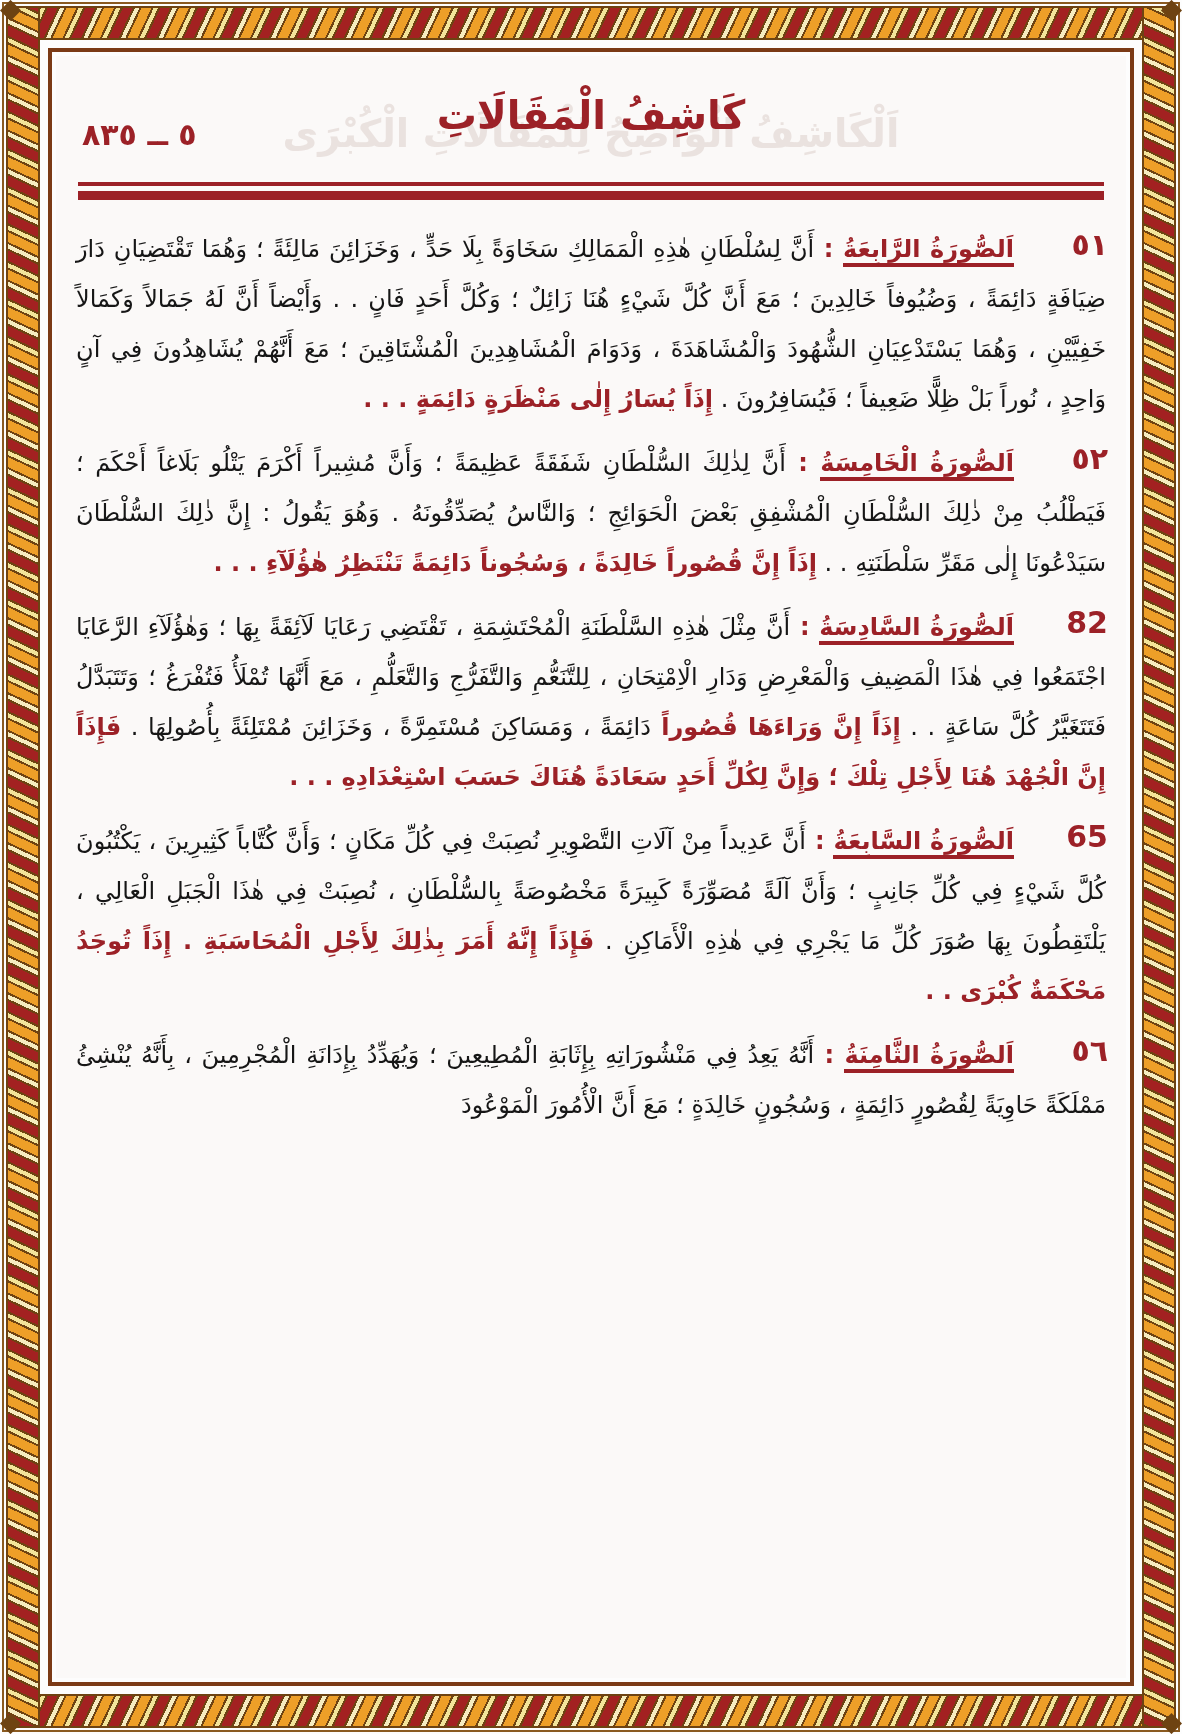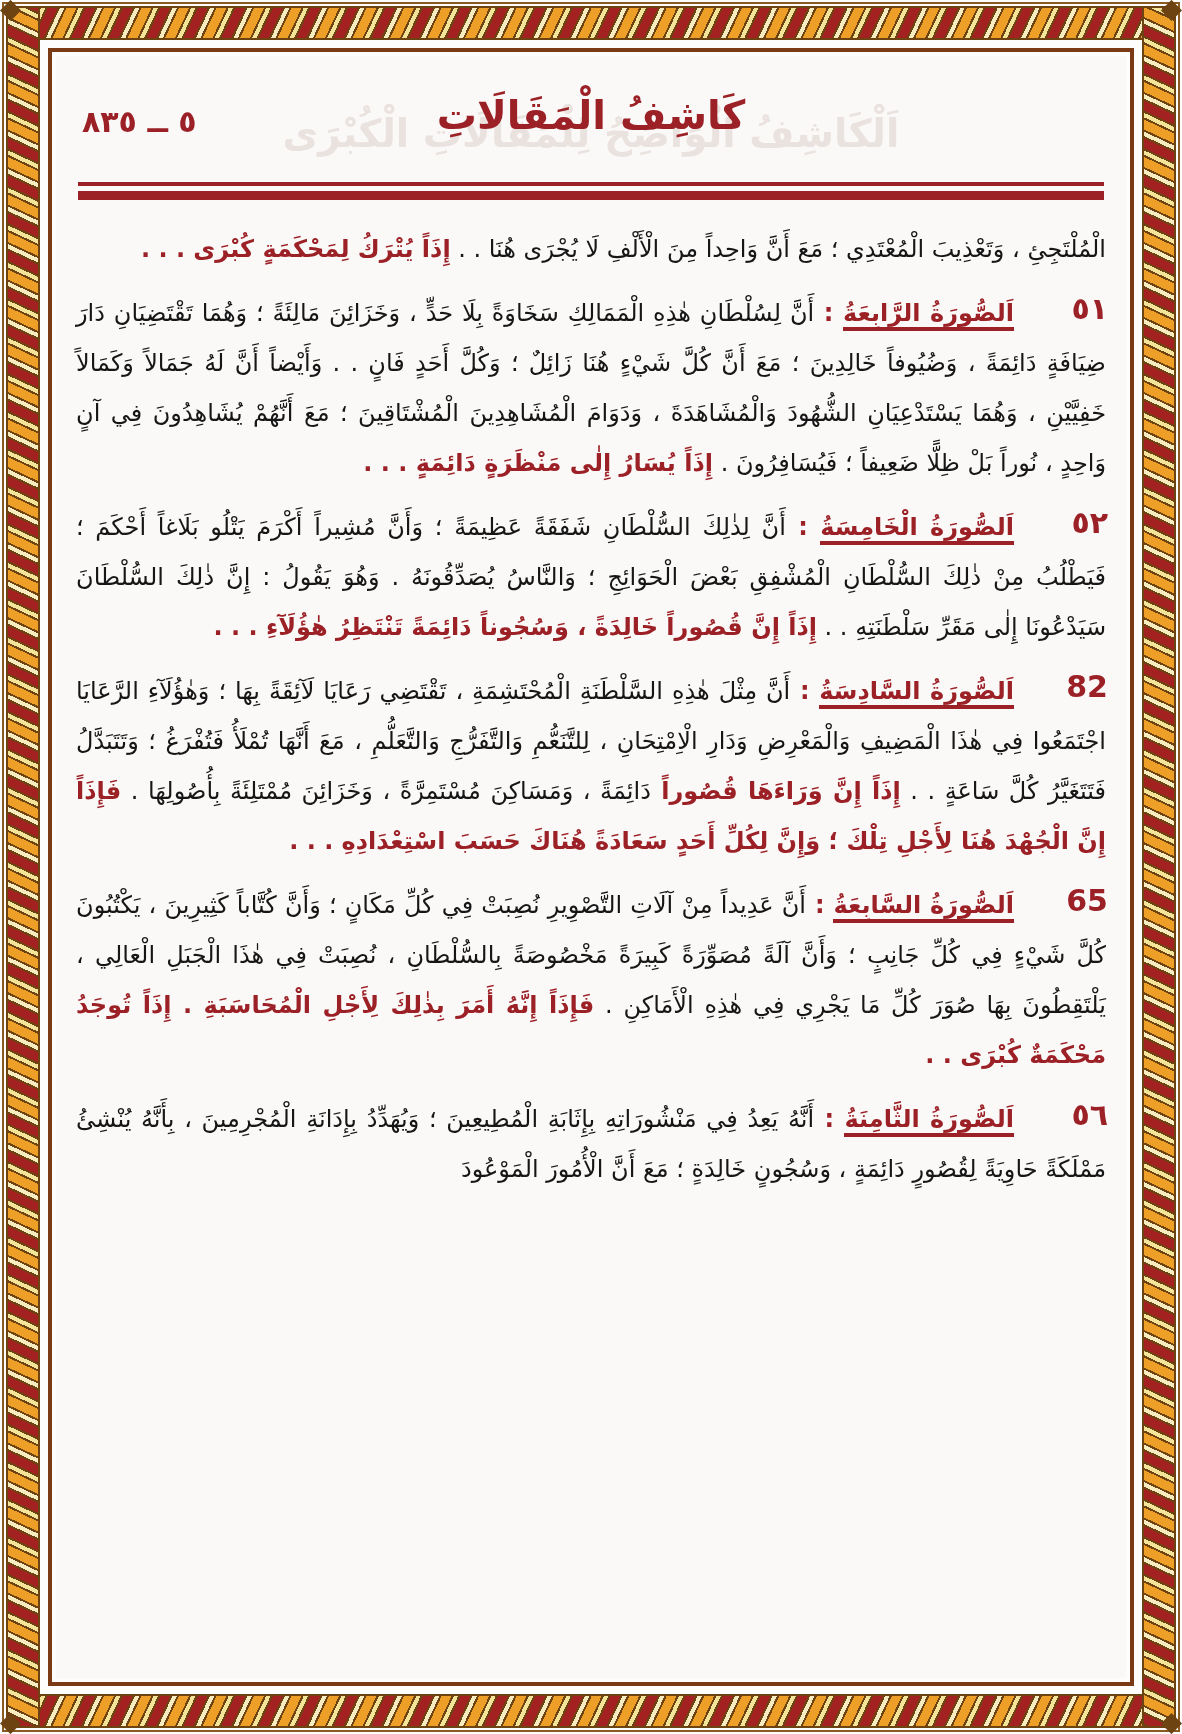--- a/index.html
+++ b/index.html
@@ -51,21 +51,21 @@
 
   
   main{
     position:absolute;inset:56px;
     background:var(--paper);
     padding:14px 20px 10px 20px;
     overflow:hidden;
   }
   header{position:relative;height:108px;}
   .page-number{
-    position:absolute;left:6px;top:34px;
+    position:absolute;left:6px;top:47px;
     color:var(--red);font-size:30px;font-weight:bold;
     direction:ltr;unicode-bidi:bidi-override;letter-spacing:1px;
   }
   .title-wrap{position:absolute;left:0;right:0;top:22px;text-align:center;height:70px;}
   .title-watermark{
     position:absolute;left:50%;top:19px;transform:translateX(-50%);
     color:var(--watermark);font-size:39px;font-weight:bold;white-space:nowrap;
   }
   .title-main{
     position:relative;z-index:1;
@@ -117,23 +117,20 @@
     </div>
   </header>
 
   <div class="rule">
     <div class="thin"></div>
     <div class="gap"></div>
     <div class="thick"></div>
   </div>
 
   <div class="paras">
-      <div class="para">
-        <p class="ptext"><span class="seg-black">الْمُلْتَجِئِ ، وَتَعْذِيبَ الْمُعْتَدِي ؛ مَعَ أَنَّ وَاحِداً مِنَ الْأَلْفِ لَا يُجْرَى هُنَا . . </span><span class="seg-red">إِذَاً يُتْرَكُ لِمَحْكَمَةٍ كُبْرَى . . .</span></p>
-      </div>
       <div class="para numbered">
         <span class="pnum">٥١</span>
         <p class="ptext"><span class="seg-h">اَلصُّورَةُ الرَّابِعَةُ</span><span class="seg-red"> : </span><span class="seg-black">أَنَّ لِسُلْطَانِ هٰذِهِ الْمَمَالِكِ سَخَاوَةً بِلَا حَدٍّ ، وَخَزَائِنَ مَالِئَةً ؛ وَهُمَا تَقْتَضِيَانِ دَارَ ضِيَافَةٍ دَائِمَةً ، وَضُيُوفاً خَالِدِينَ ؛ مَعَ أَنَّ كُلَّ شَيْءٍ هُنَا زَائِلٌ ؛ وَكُلَّ أَحَدٍ فَانٍ . . وَأَيْضاً أَنَّ لَهُ جَمَالاً وَكَمَالاً خَفِيَّيْنِ ، وَهُمَا يَسْتَدْعِيَانِ الشُّهُودَ وَالْمُشَاهَدَةَ ، وَدَوَامَ الْمُشَاهِدِينَ الْمُشْتَاقِينَ ؛ مَعَ أَنَّهُمْ يُشَاهِدُونَ فِي آنٍ وَاحِدٍ ، نُوراً بَلْ ظِلًّا ضَعِيفاً ؛ فَيُسَافِرُونَ . </span><span class="seg-red">إِذَاً يُسَارُ إِلٰى مَنْظَرَةٍ دَائِمَةٍ . . .</span></p>
       </div>
       <div class="para numbered">
         <span class="pnum">٥٢</span>
         <p class="ptext"><span class="seg-h">اَلصُّورَةُ الْخَامِسَةُ</span><span class="seg-red"> : </span><span class="seg-black">أَنَّ لِذٰلِكَ السُّلْطَانِ شَفَقَةً عَظِيمَةً ؛ وَأَنَّ مُشِيراً أَكْرَمَ يَتْلُو بَلَاغاً أَحْكَمَ ؛ فَيَطْلُبُ مِنْ ذٰلِكَ السُّلْطَانِ الْمُشْفِقِ بَعْضَ الْحَوَائِجِ ؛ وَالنَّاسُ يُصَدِّقُونَهُ . وَهُوَ يَقُولُ : إِنَّ ذٰلِكَ السُّلْطَانَ سَيَدْعُونَا إِلٰى مَقَرِّ سَلْطَنَتِهِ . . </span><span class="seg-red">إِذَاً إِنَّ قُصُوراً خَالِدَةً ، وَسُجُوناً دَائِمَةً تَنْتَظِرُ هٰؤُلَآءِ . . .</span></p>
       </div>
       <div class="para numbered">
         <span class="pnum">82</span>

